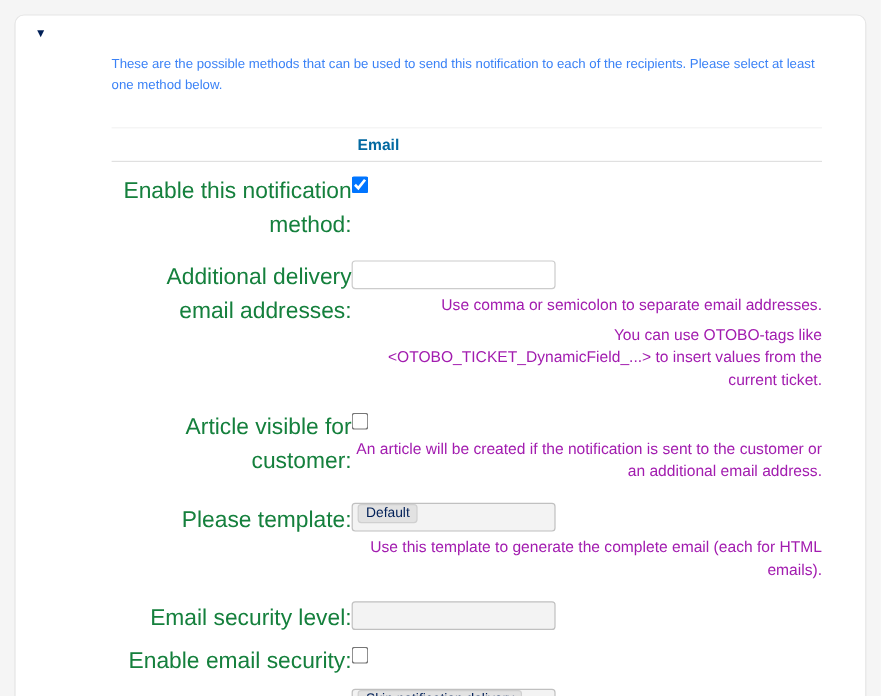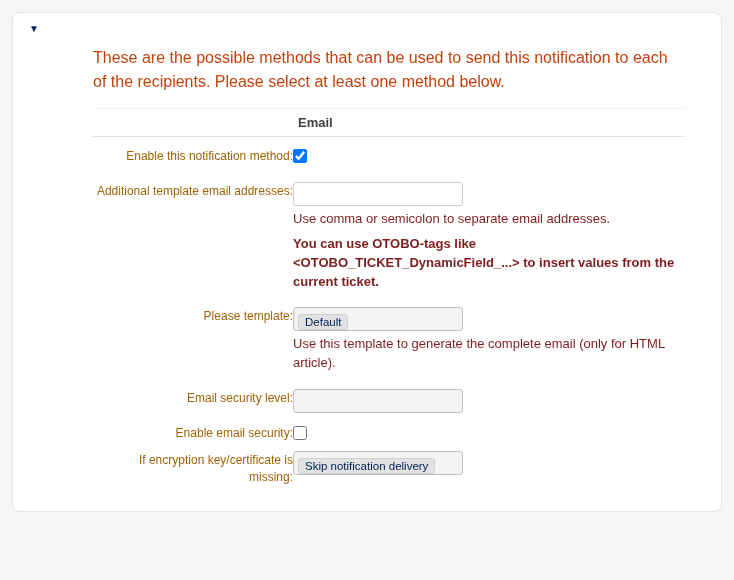--- a/index.html
+++ b/index.html
@@ -28,87 +28,87 @@
       margin-bottom: 12px;
       cursor: pointer;
     }
     .panel-header .caret {
       font-size: 10px;
       color: #001f57;
     }
     .intro {
       margin-left: 64px;
       margin-right: 20px;
-      color: #c2410c;
-      font-size: 16px;
+      color: #3b82f6;
+      font-size: 11px;
       line-height: 1.5;
-      margin-bottom: 14px;
+      margin-bottom: 27px;
     }
     .column-header-row {
       margin-left: 64px;
       border-bottom: 1px solid #e0e0e0;
       border-top: 1px solid #f3f3f3;
       padding: 6px 0 6px 0;
       margin-bottom: 8px;
       margin-right: 20px;
     }
     .column-header {
       margin-left: 205px;
-      color: #404040;
+      color: #0369a1;
       font-weight: 700;
       font-size: 13px;
     }
     .form-row {
       display: flex;
       margin-left: 64px;
       margin-right: 20px;
       margin-bottom: 6px;
     }
     .label-col {
       width: 200px;
       flex-shrink: 0;
       text-align: right;
-      color: #a16207;
-      font-size: 12px;
+      color: #15803d;
+      font-size: 19px;
       line-height: 1.45;
       padding-top: 3px;
     }
     .field-col {
       flex: 1;
       padding-top: 2px;
     }
     .help {
-      color: #7f1d1d;
+      color: #a21caf;
       font-size: 13px;
       line-height: 1.45;
       margin-top: 4px;
+      text-align: right;
     }
     .help + .help {
       margin-top: 6px;
-      font-weight: bold;
     }
     input[type="text"] {
       width: 170px;
       height: 24px;
       padding: 2px 6px;
       border: 1px solid #ccc;
       border-radius: 3px;
       font-size: 13px;
     }
     input[type="checkbox"] {
       width: 14px;
       height: 14px;
       margin: 2px 0;
     }
     .checkbox-blue {
       accent-color: #0075ff;
     }
     .select-like {
       display: inline-flex;
-      align-items: flex-end;
+      align-items: flex-start;
       width: 170px;
       height: 24px;
       border: 1px solid #c0c0c0;
       border-radius: 3px;
       background: #f3f3f3;
       padding: 0 4px;
       font-size: 12px;
     }
     .chip {
       display: inline-block;
@@ -137,36 +137,43 @@
   </div>
 
   <div class="form-row row-gap">
     <div class="label-col">Enable this notification method:</div>
     <div class="field-col">
       <input type="checkbox" class="checkbox-blue" checked="" style="">
     </div>
   </div>
 
   <div class="form-row row-gap">
-    <div class="label-col">Additional template email addresses:</div>
+    <div class="label-col">Additional delivery email addresses:</div>
     <div class="field-col">
       <input type="text" value="" style="">
       <div class="help">Use comma or semicolon to separate email addresses.</div>
       <div class="help">You can use OTOBO-tags like &lt;OTOBO_TICKET_DynamicField_...&gt; to insert values from the current ticket.</div>
     </div>
   </div>
 
+  <div class="form-row row-gap">
+    <div class="label-col">Article visible for customer:</div>
+    <div class="field-col">
+      <input type="checkbox" style="">
+      <div class="help">An article will be created if the notification is sent to the customer or an additional email address.</div>
+    </div>
+  </div>
 
   <div class="form-row row-gap">
     <div class="label-col">Please template:</div>
     <div class="field-col">
       <div class="select-like">
         <span class="chip">Default</span>
       </div>
-      <div class="help">Use this template to generate the complete email (only for HTML article).</div>
+      <div class="help">Use this template to generate the complete email (each for HTML emails).</div>
     </div>
   </div>
 
   <div class="form-row">
     <div class="label-col">Email security level:</div>
     <div class="field-col">
       <div class="select-like empty">
         
       </div>
     </div>

